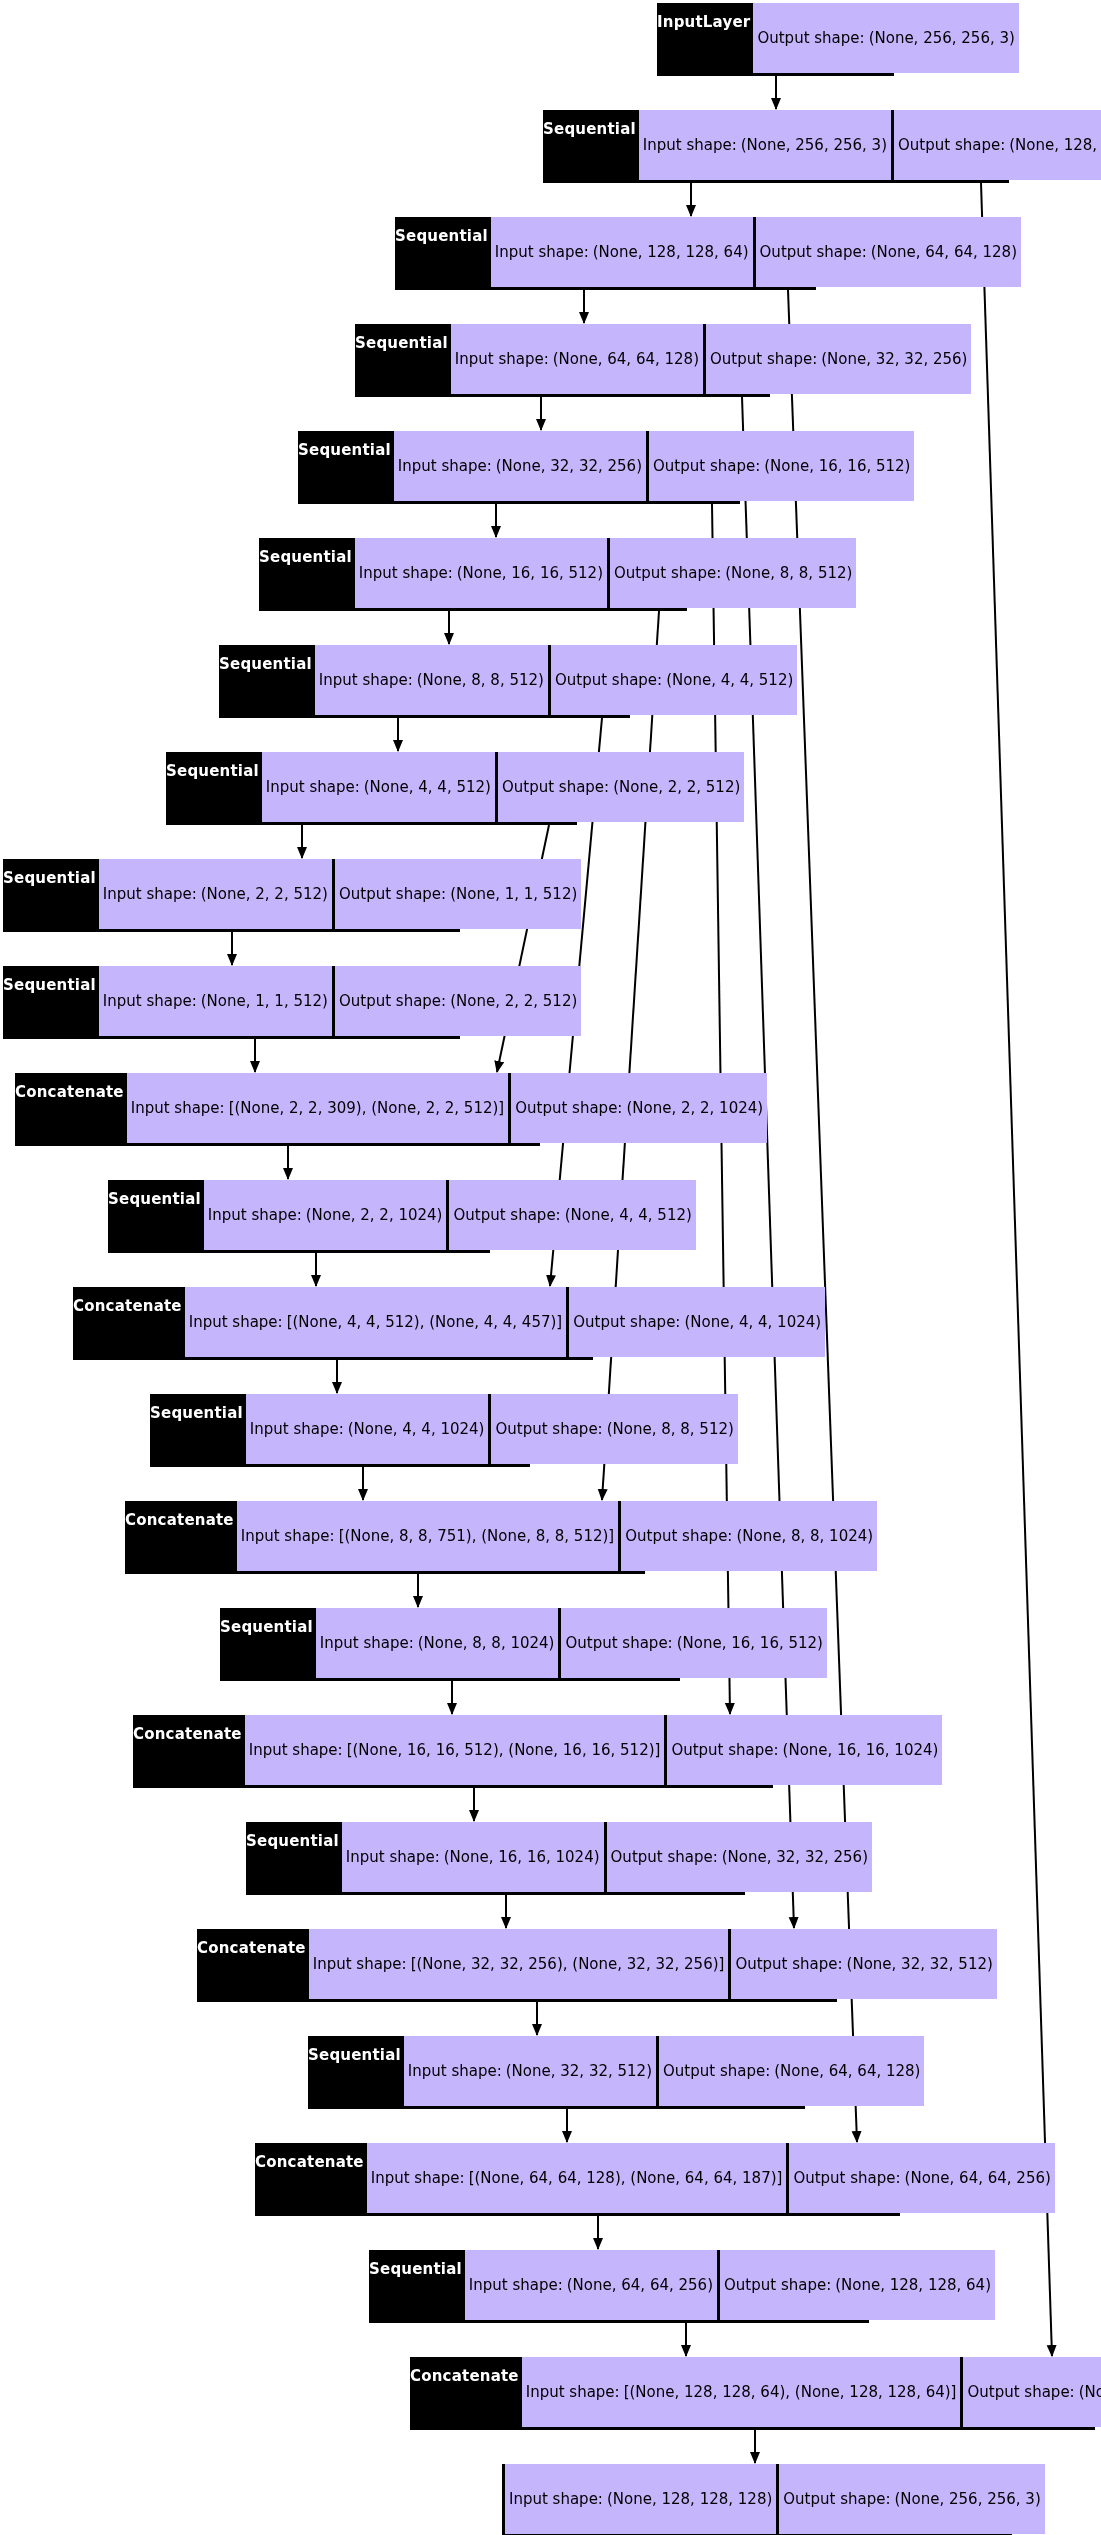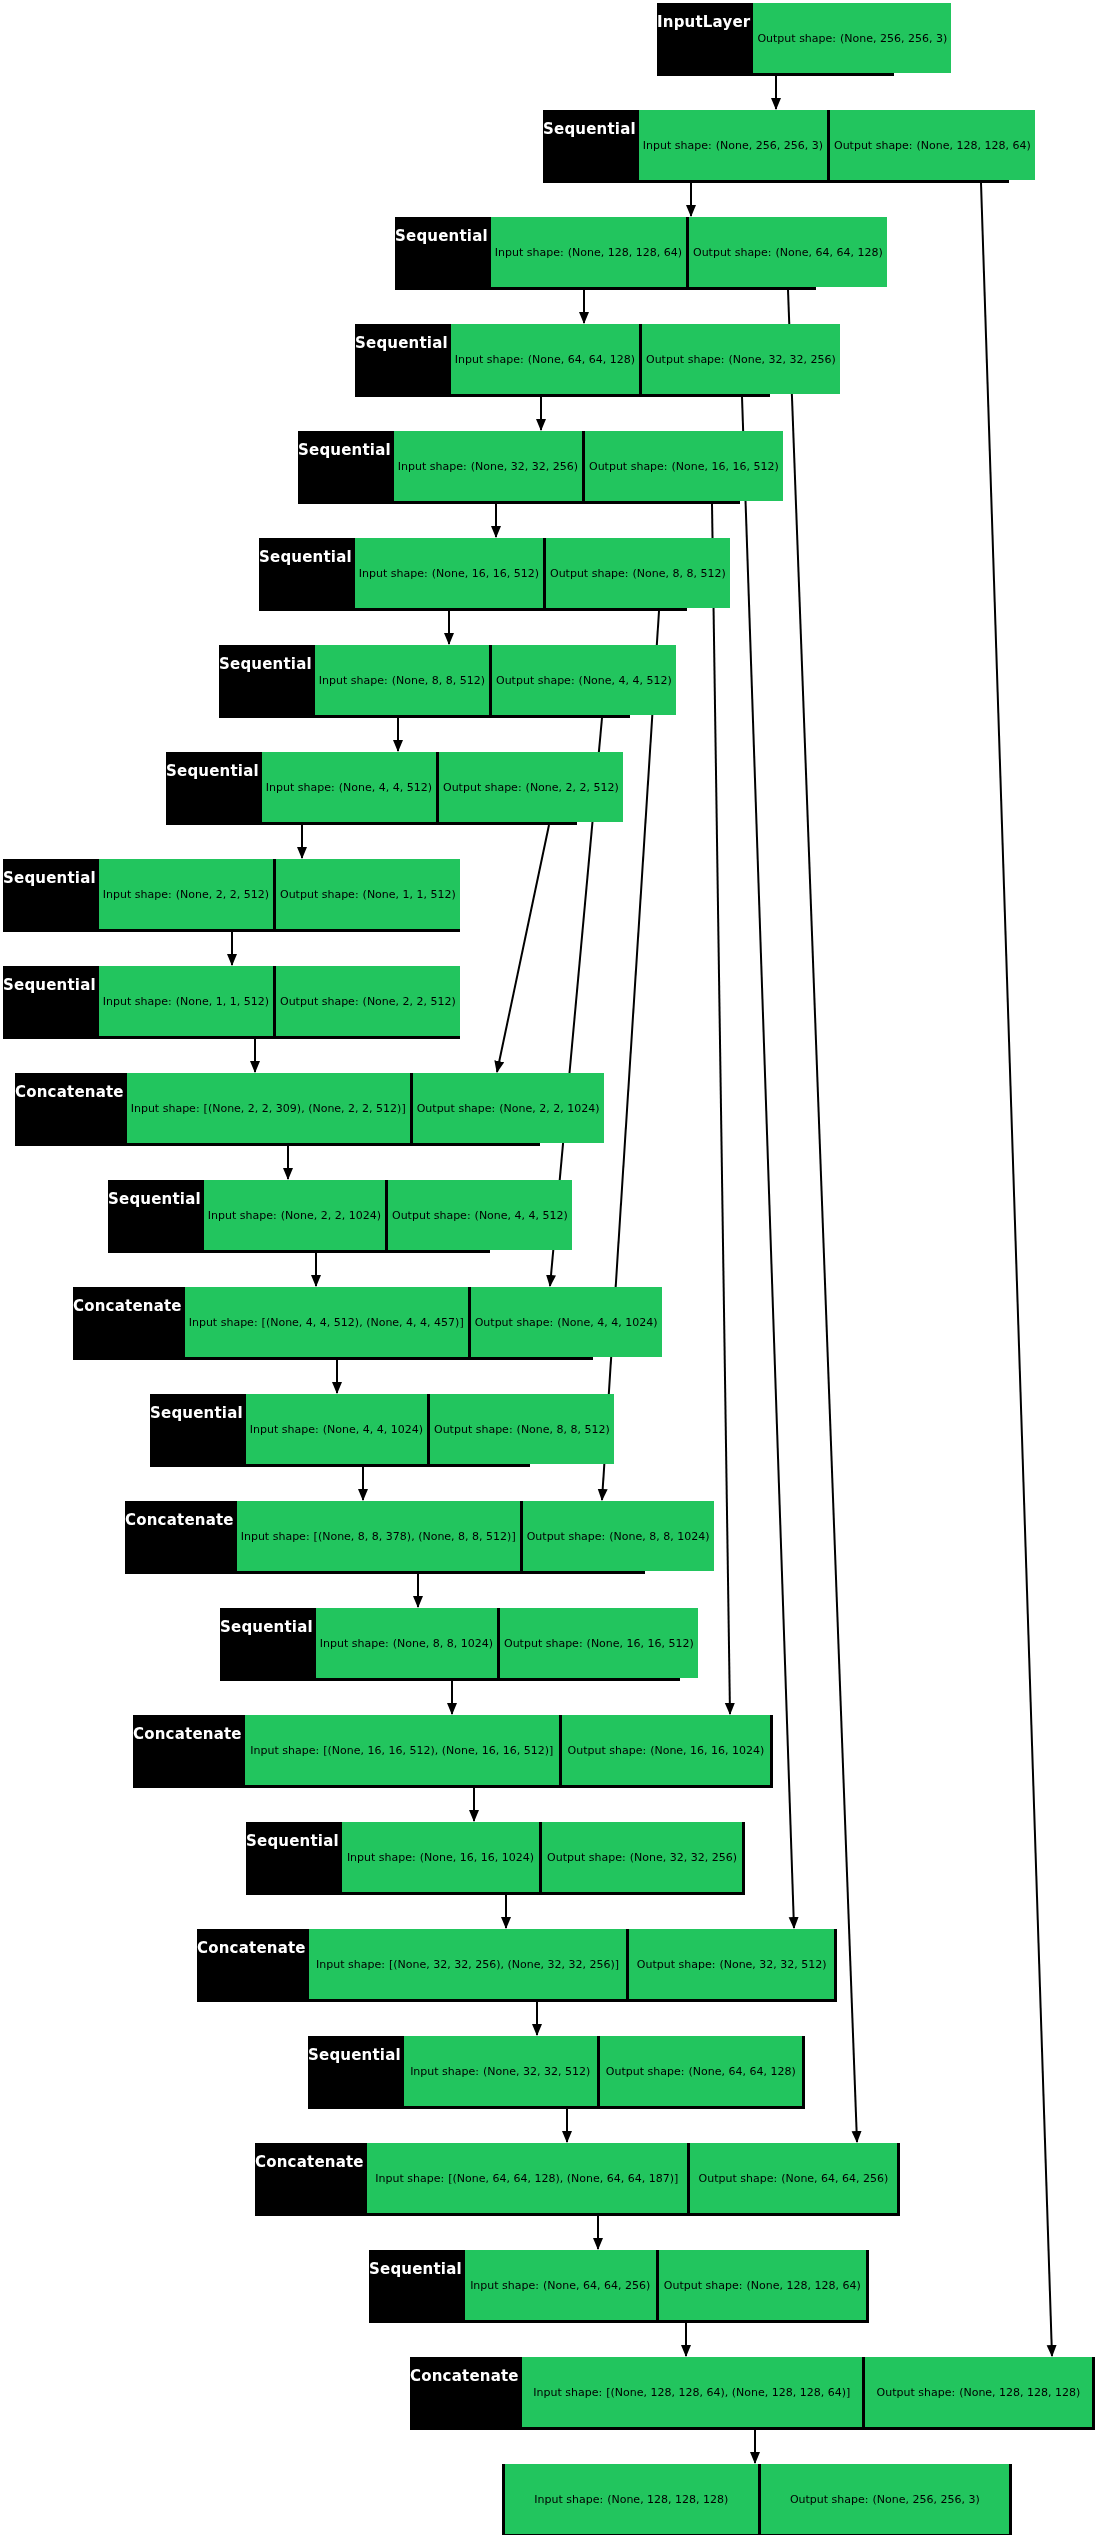--- a/index.html
+++ b/index.html
@@ -23,25 +23,25 @@
     display:flex;align-items:center;justify-content:center;
     color:#ffffff;font-weight:bold;font-size:15px;
     letter-spacing:.2px;
   }
   .node .cells{
     flex:1 1 auto;
     display:flex;gap:3px;
     margin:0 3px 3px 3px;
   }
   .node .cell{
-    background:#22c55e;color:#000000;
+    background:#c4b5fd;color:#000000;
     flex:1 1 auto;
     display:flex;align-items:center;justify-content:center;
     white-space:nowrap;overflow:hidden;
-    font-size:11px;
+    font-size:15px;
     padding:0 4px;
     box-sizing:border-box;
   }
   .node .lbl{font-weight:normal;margin-right:4px;}
   .node .val{font-weight:normal;}
 </style>
 </head>
 <body>
 
 <div id="canvas">
@@ -262,21 +262,21 @@
         <span class="lbl">Output shape:</span>
             <span class="val">(None, 8, 8, 512)</span>
       </div>
     </div>
   </div>
       <div class="node" style="left: 125px; top: 1501px; width: 520px;">
     <div class="title">Concatenate</div>
     <div class="cells">
       <div class="cell">
         <span class="lbl">Input shape:</span>
-            <span class="val">[(None, 8, 8, 378), (None, 8, 8, 512)]</span>
+            <span class="val">[(None, 8, 8, 751), (None, 8, 8, 512)]</span>
       </div>
       <div class="cell">
         <span class="lbl">Output shape:</span>
             <span class="val">(None, 8, 8, 1024)</span>
       </div>
     </div>
   </div>
       <div class="node" style="left: 220px; top: 1608px; width: 460px;">
     <div class="title">Sequential</div>
     <div class="cells">

